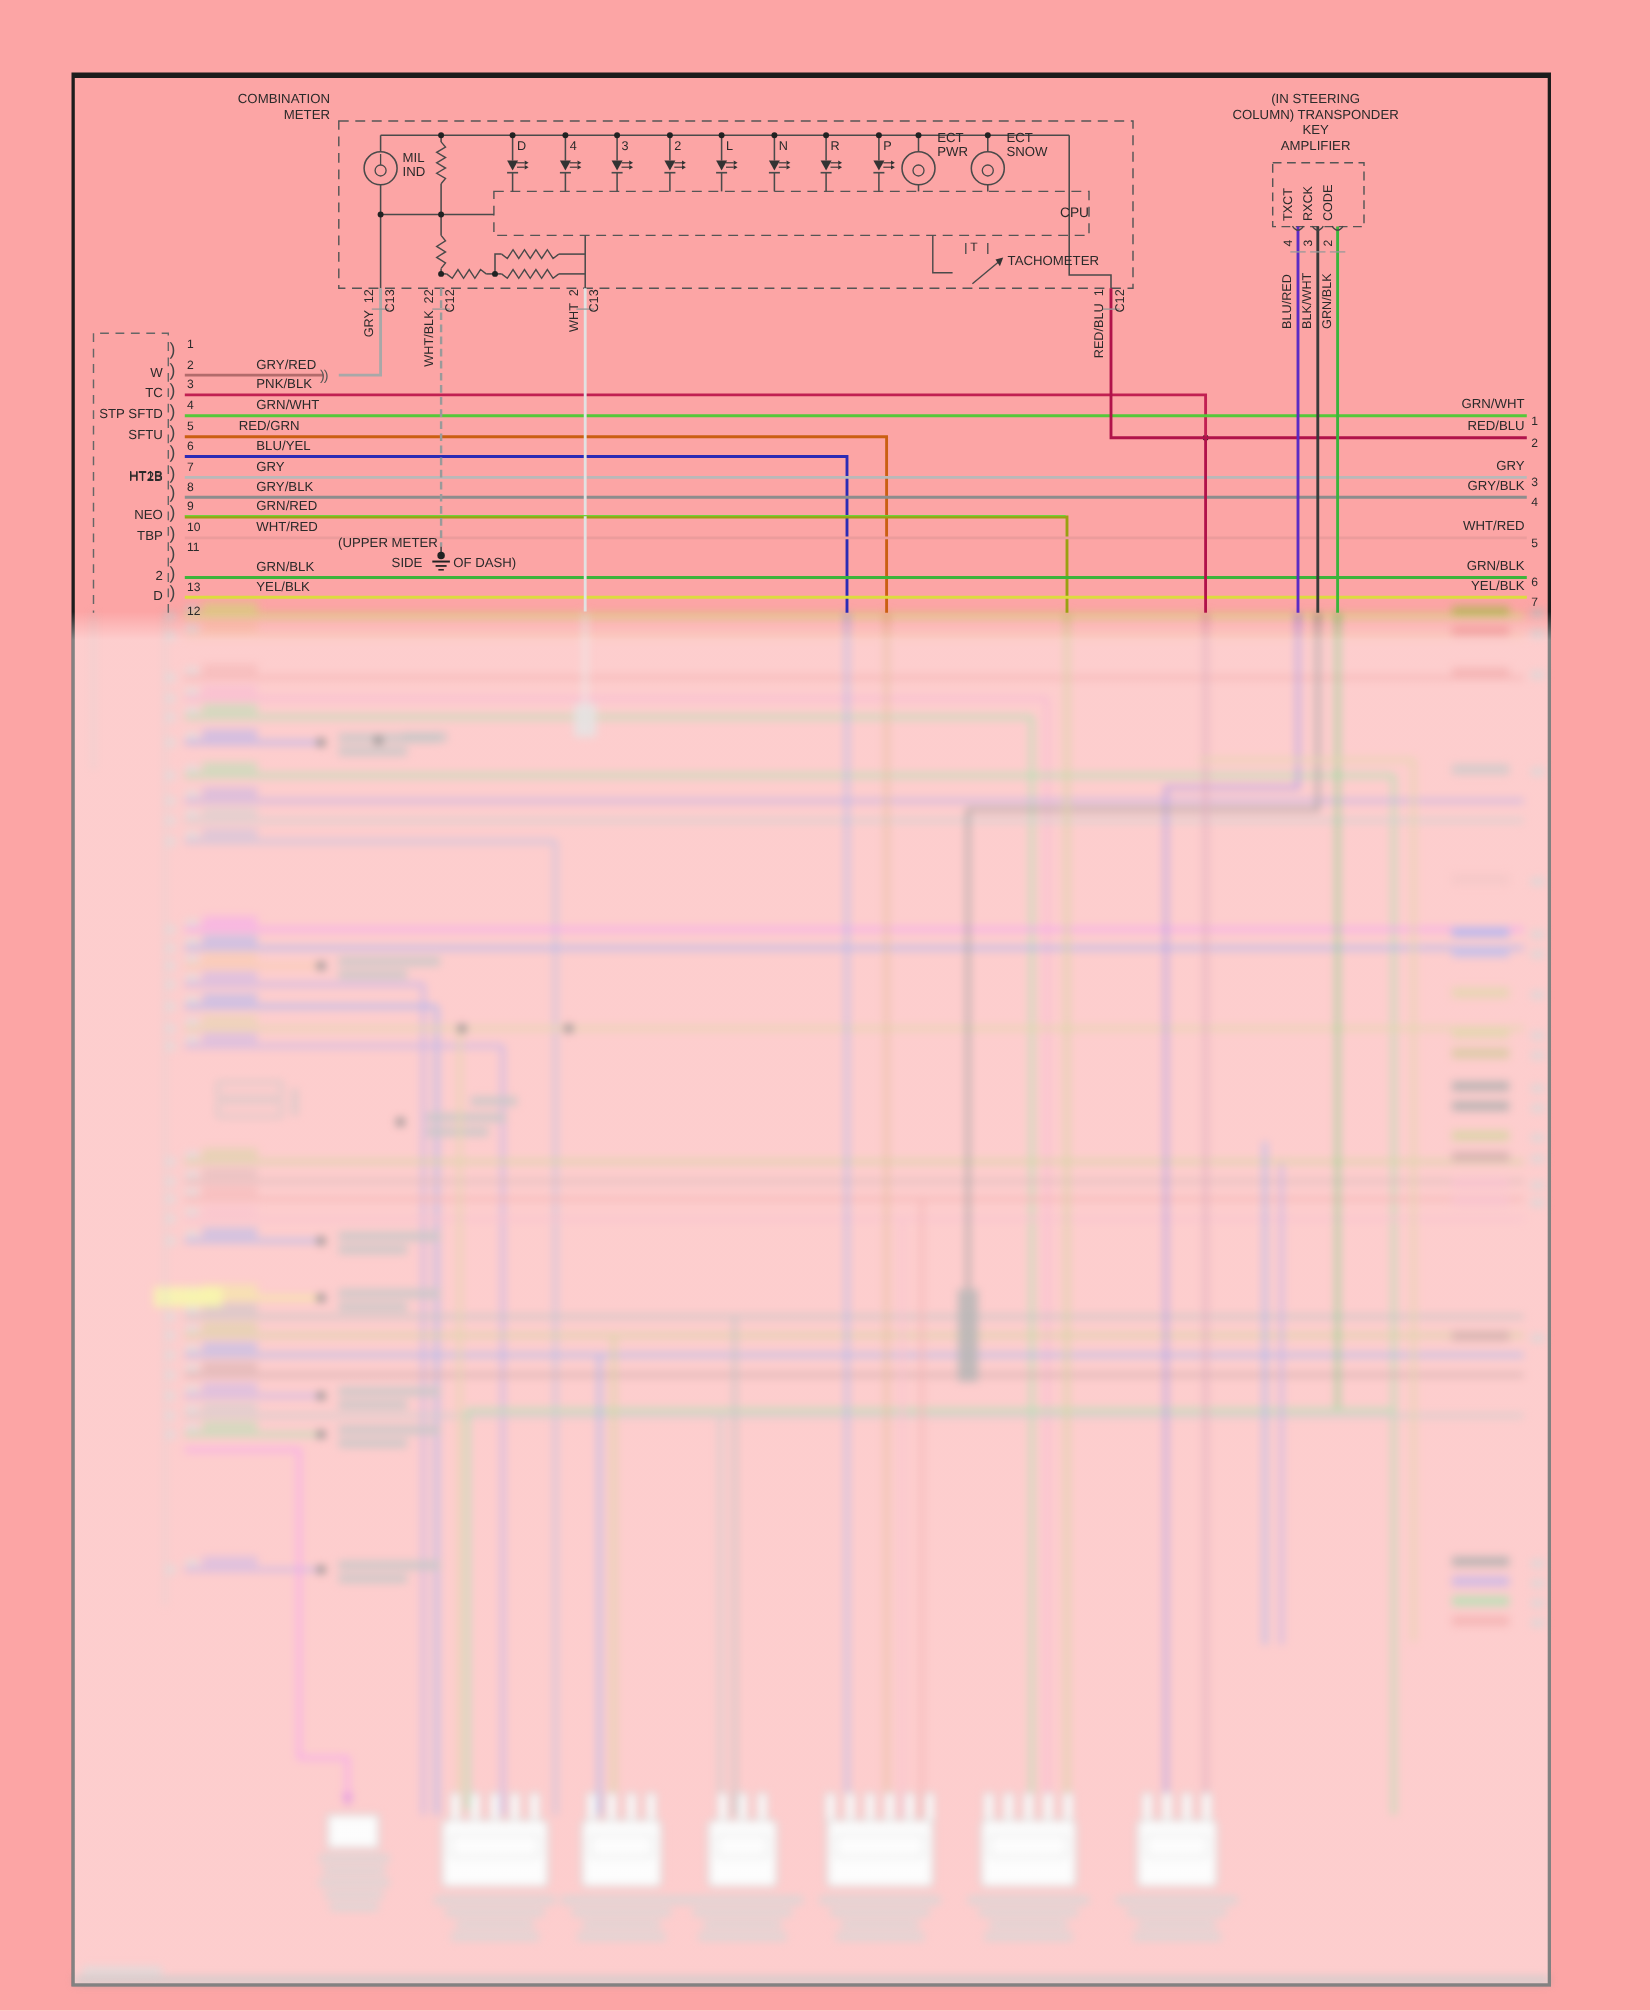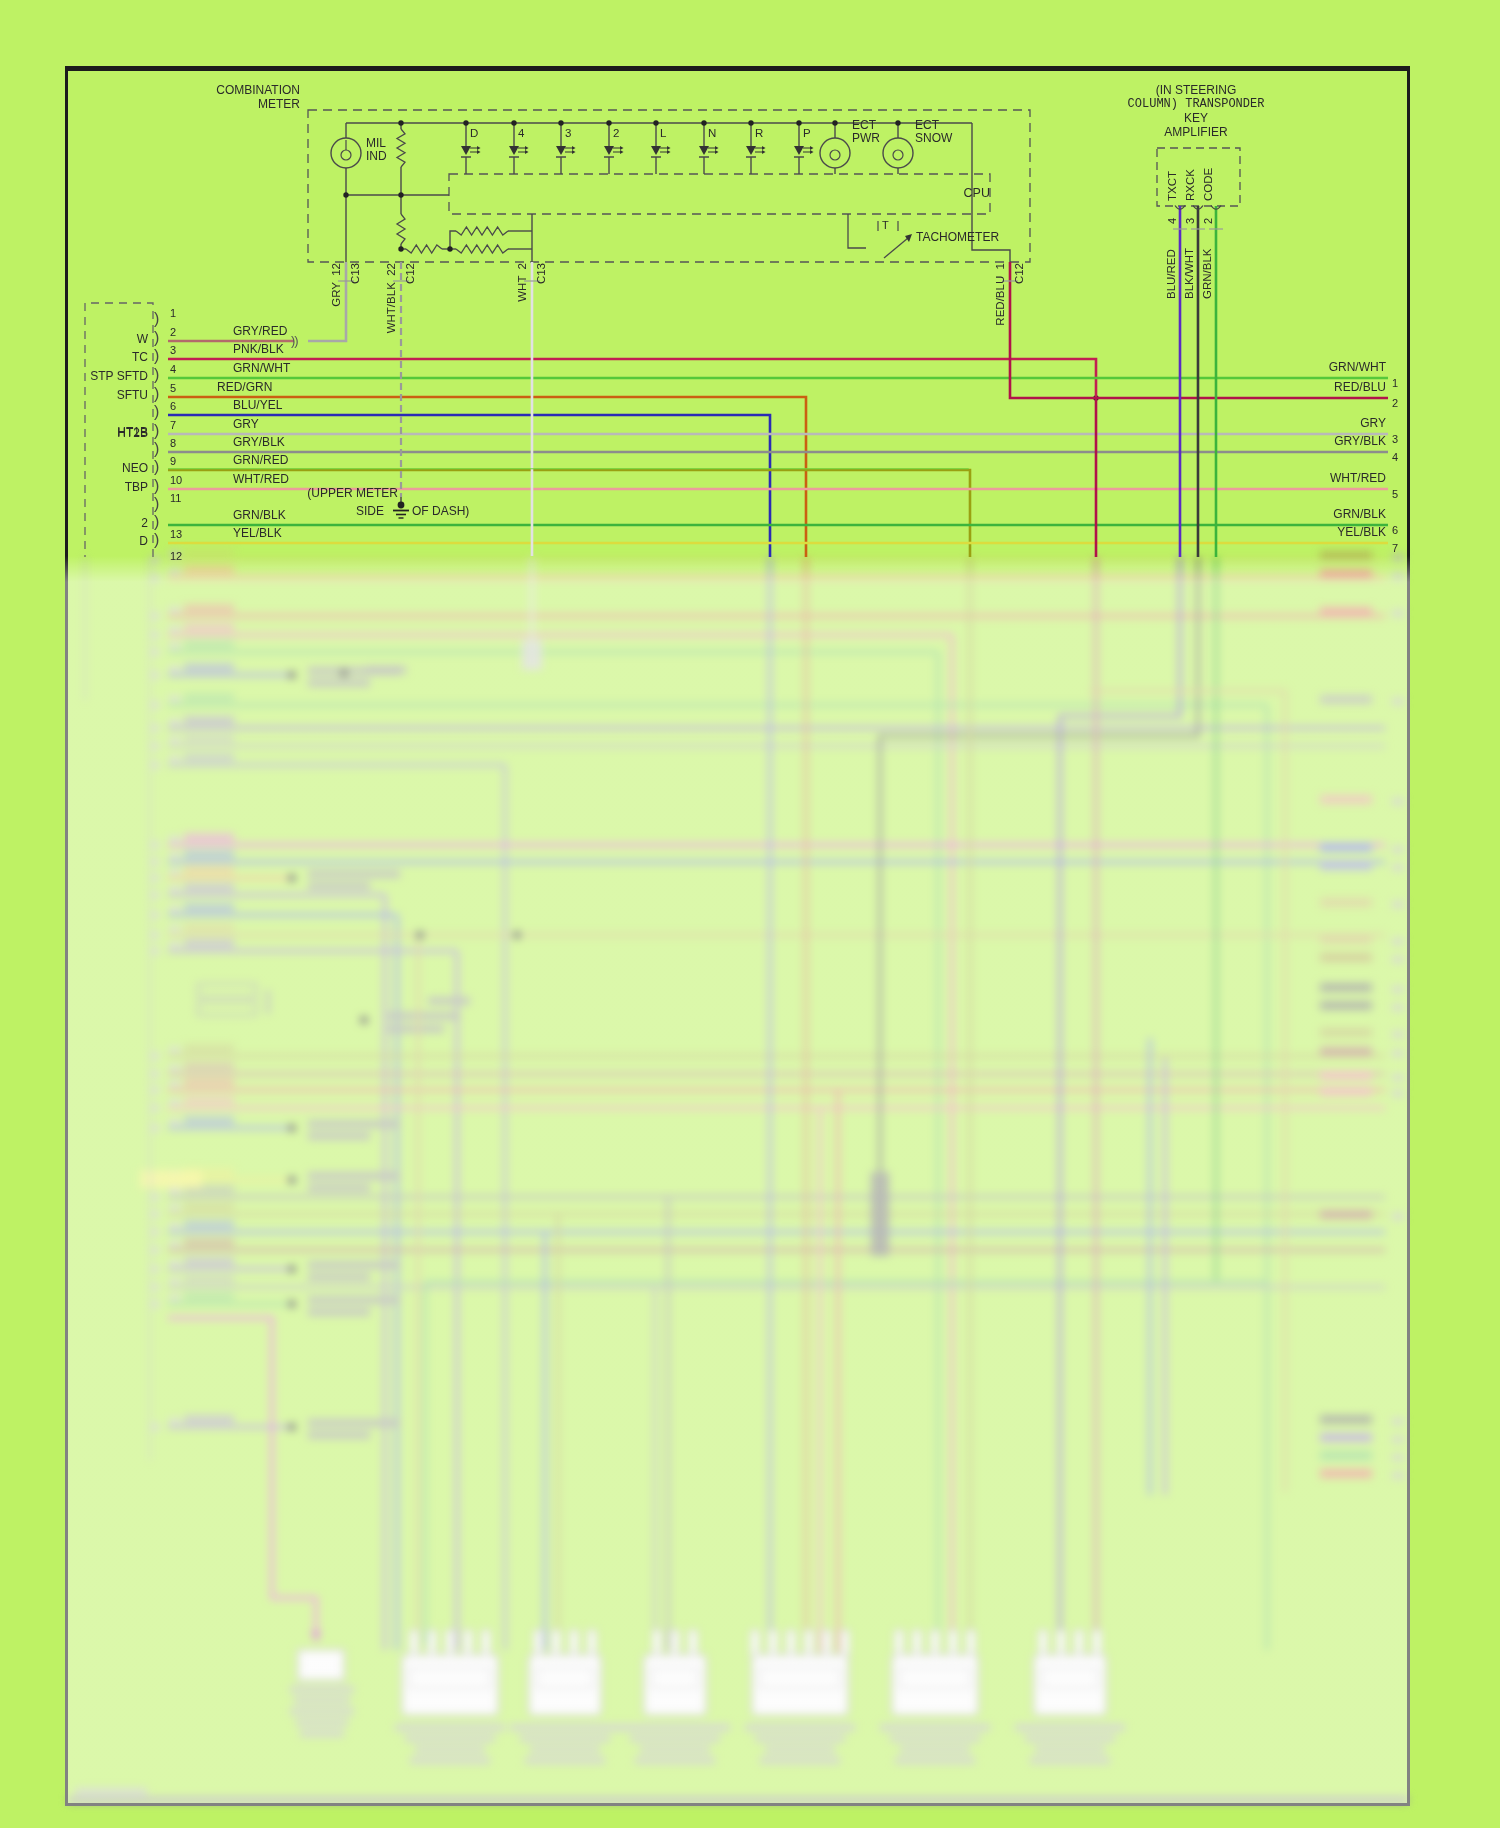--- a/index.html
+++ b/index.html
@@ -1,17 +1,17 @@
 <!DOCTYPE html>
 <html><head>
 <meta charset="utf-8">
 <style>
   html,body{margin:0;padding:0;background:#ffffff;}
   .stage{position:relative;width:1500px;height:1828px;overflow:hidden;
-         font-family:"Liberation Sans", sans-serif;color:#222;background:#bef264;}
+         font-family:"Liberation Sans", sans-serif;color:#222;background:#fca5a5;}
   .stage *{box-sizing:border-box;}
   svg{position:absolute;left:0;top:0;}
   .t{position:absolute;font-size:12px;line-height:13px;color:#2a2a2a;white-space:pre;}
   .rot{transform:rotate(-90deg);transform-origin:center;font-size:11.5px;height:14px;}
   .ra{text-align:right;}
   .ctr{text-align:center;}
   .small{font-size:11px;}
   #page-border{position:absolute;left:65px;top:66px;width:1345px;height:1740px;
       border:3px solid #1c1c1c;border-top-width:5px;}
   #blur-layer{position:absolute;left:0;top:0;width:1500px;height:1828px;filter:blur(4px);}
@@ -506,21 +506,21 @@
 
     <div class="t" style="left:915px;top:119px;">ECT</div>
     <div class="t" style="left:915px;top:132px;">SNOW</div>
 
     <div class="t ctr" style="left:449px;top:187px;width:541px;font-size:12.5px;text-align:right;">CPU</div>
 
     <div class="t small" style="left:882px;top:219px;">T</div>
     <div class="t" style="left:916px;top:231px;">TACHOMETER</div>
 
     <div class="t ctr" style="left:1076px;top:84px;width:240px;">(IN STEERING</div>
-    <div class="t ctr" style="left:1076px;top:98px;width:240px;font-family:Liberation Mono, monospace;">COLUMN) TRANSPONDER</div>
+    <div class="t ctr" style="left:1076px;top:98px;width:240px;">COLUMN) TRANSPONDER</div>
     <div class="t ctr" style="left:1076px;top:112px;width:240px;">KEY</div>
     <div class="t ctr" style="left:1076px;top:126px;width:240px;">AMPLIFIER</div>
 
     <div class="t ra" style="left:270px;top:487px;width:128px;">(UPPER METER</div>
     <div class="t ra" style="left:346px;top:505px;width:38px;">SIDE</div>
     <div class="t" style="left:412px;top:505px;">OF DASH)</div>
 
     <div class="t" style="left:291px;top:334px;font-size:13px;letter-spacing:-1px;color:#555;">))</div>
   <div class="t " style="left: 470px; top: 127px; font-size: 11.5px;">D</div>
       <div class="t " style="left: 518px; top: 127px; font-size: 11.5px;">4</div>

